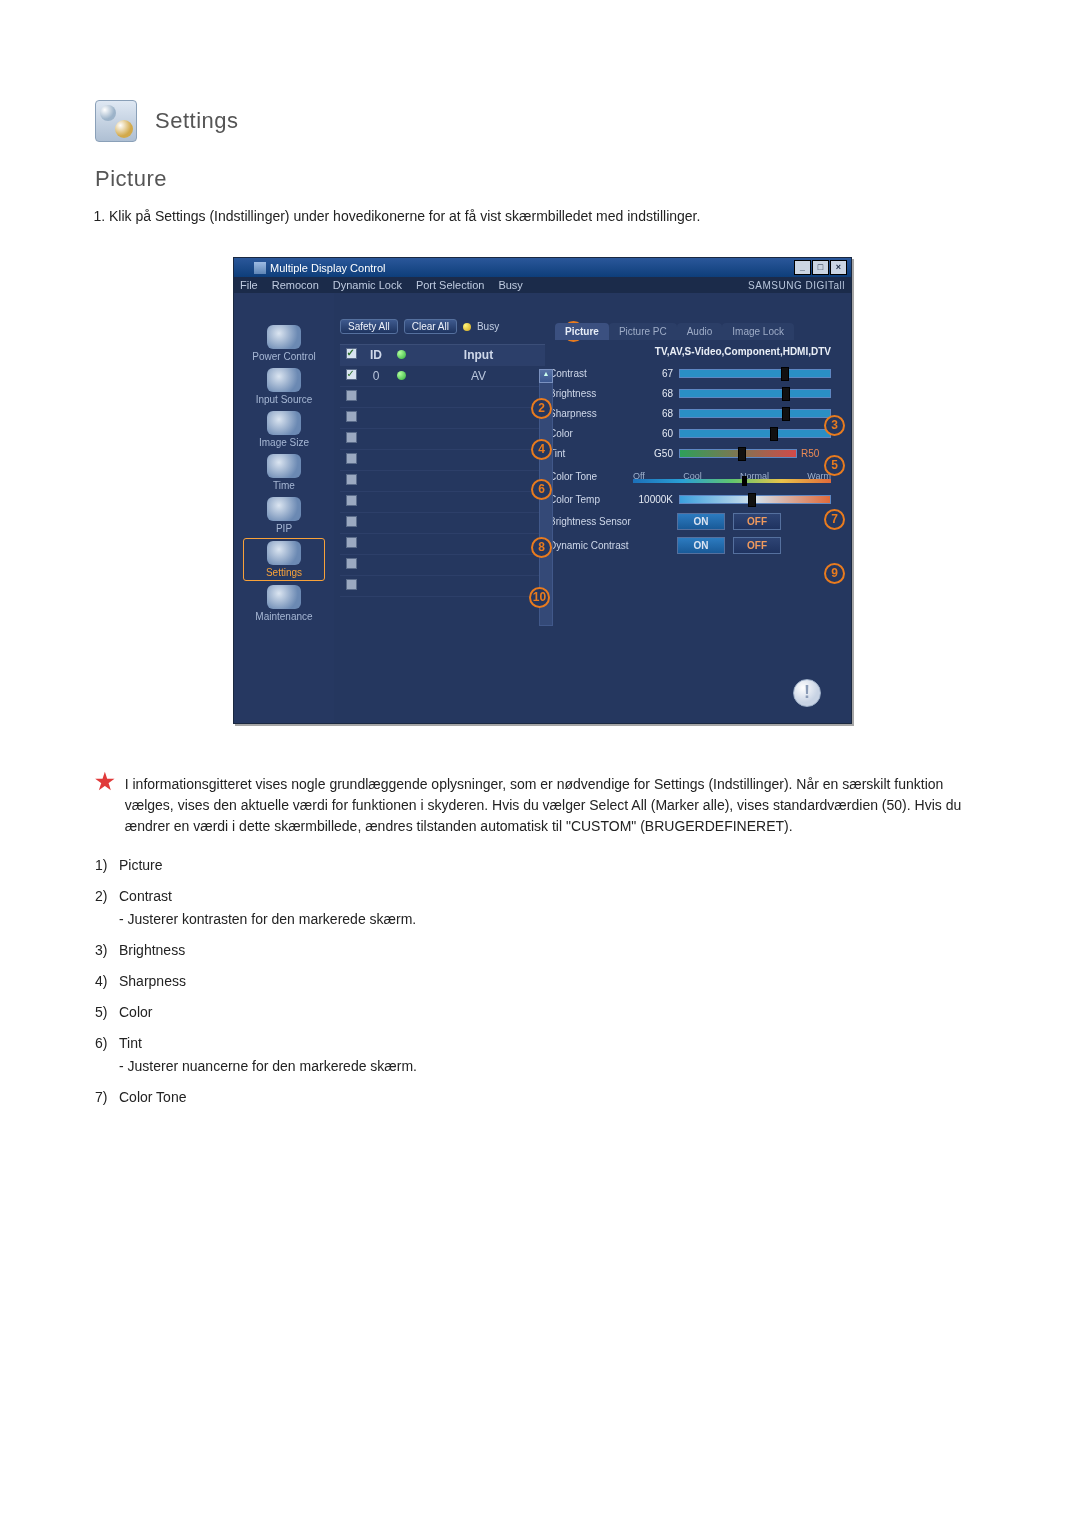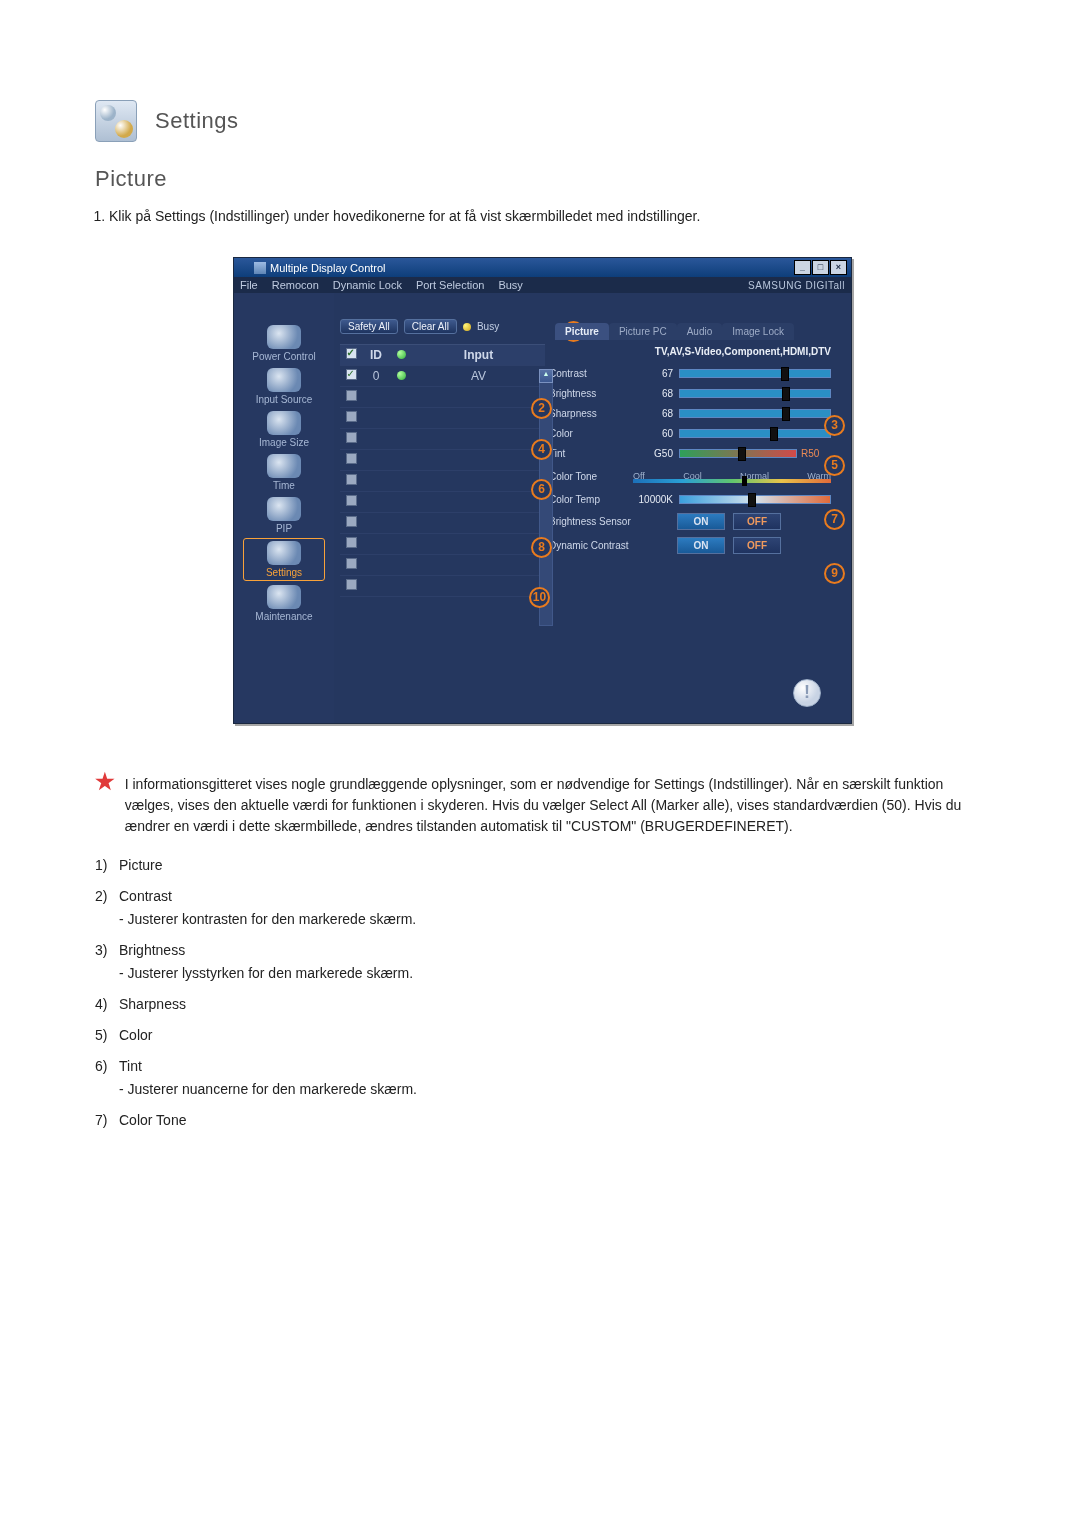--- a/index.html
+++ b/index.html
@@ -664,21 +664,20 @@
       <div class="desc-num">2)</div>
       <div class="desc-body">
         <div>Contrast</div>
         <div class="desc-sub">- Justerer kontrasten for den markerede skærm.</div>
       </div>
     </div>
     <div class="desc-item">
       <div class="desc-num">3)</div>
       <div class="desc-body">
         <div>Brightness</div>
-        <div class="desc-sub">- Justerer lysstyrken for den markerede skærm.</div>
       </div>
     </div>
     <div class="desc-item">
       <div class="desc-num">4)</div>
       <div class="desc-body">
         <div>Sharpness</div>
       </div>
     </div>
     <div class="desc-item">
       <div class="desc-num">5)</div>

